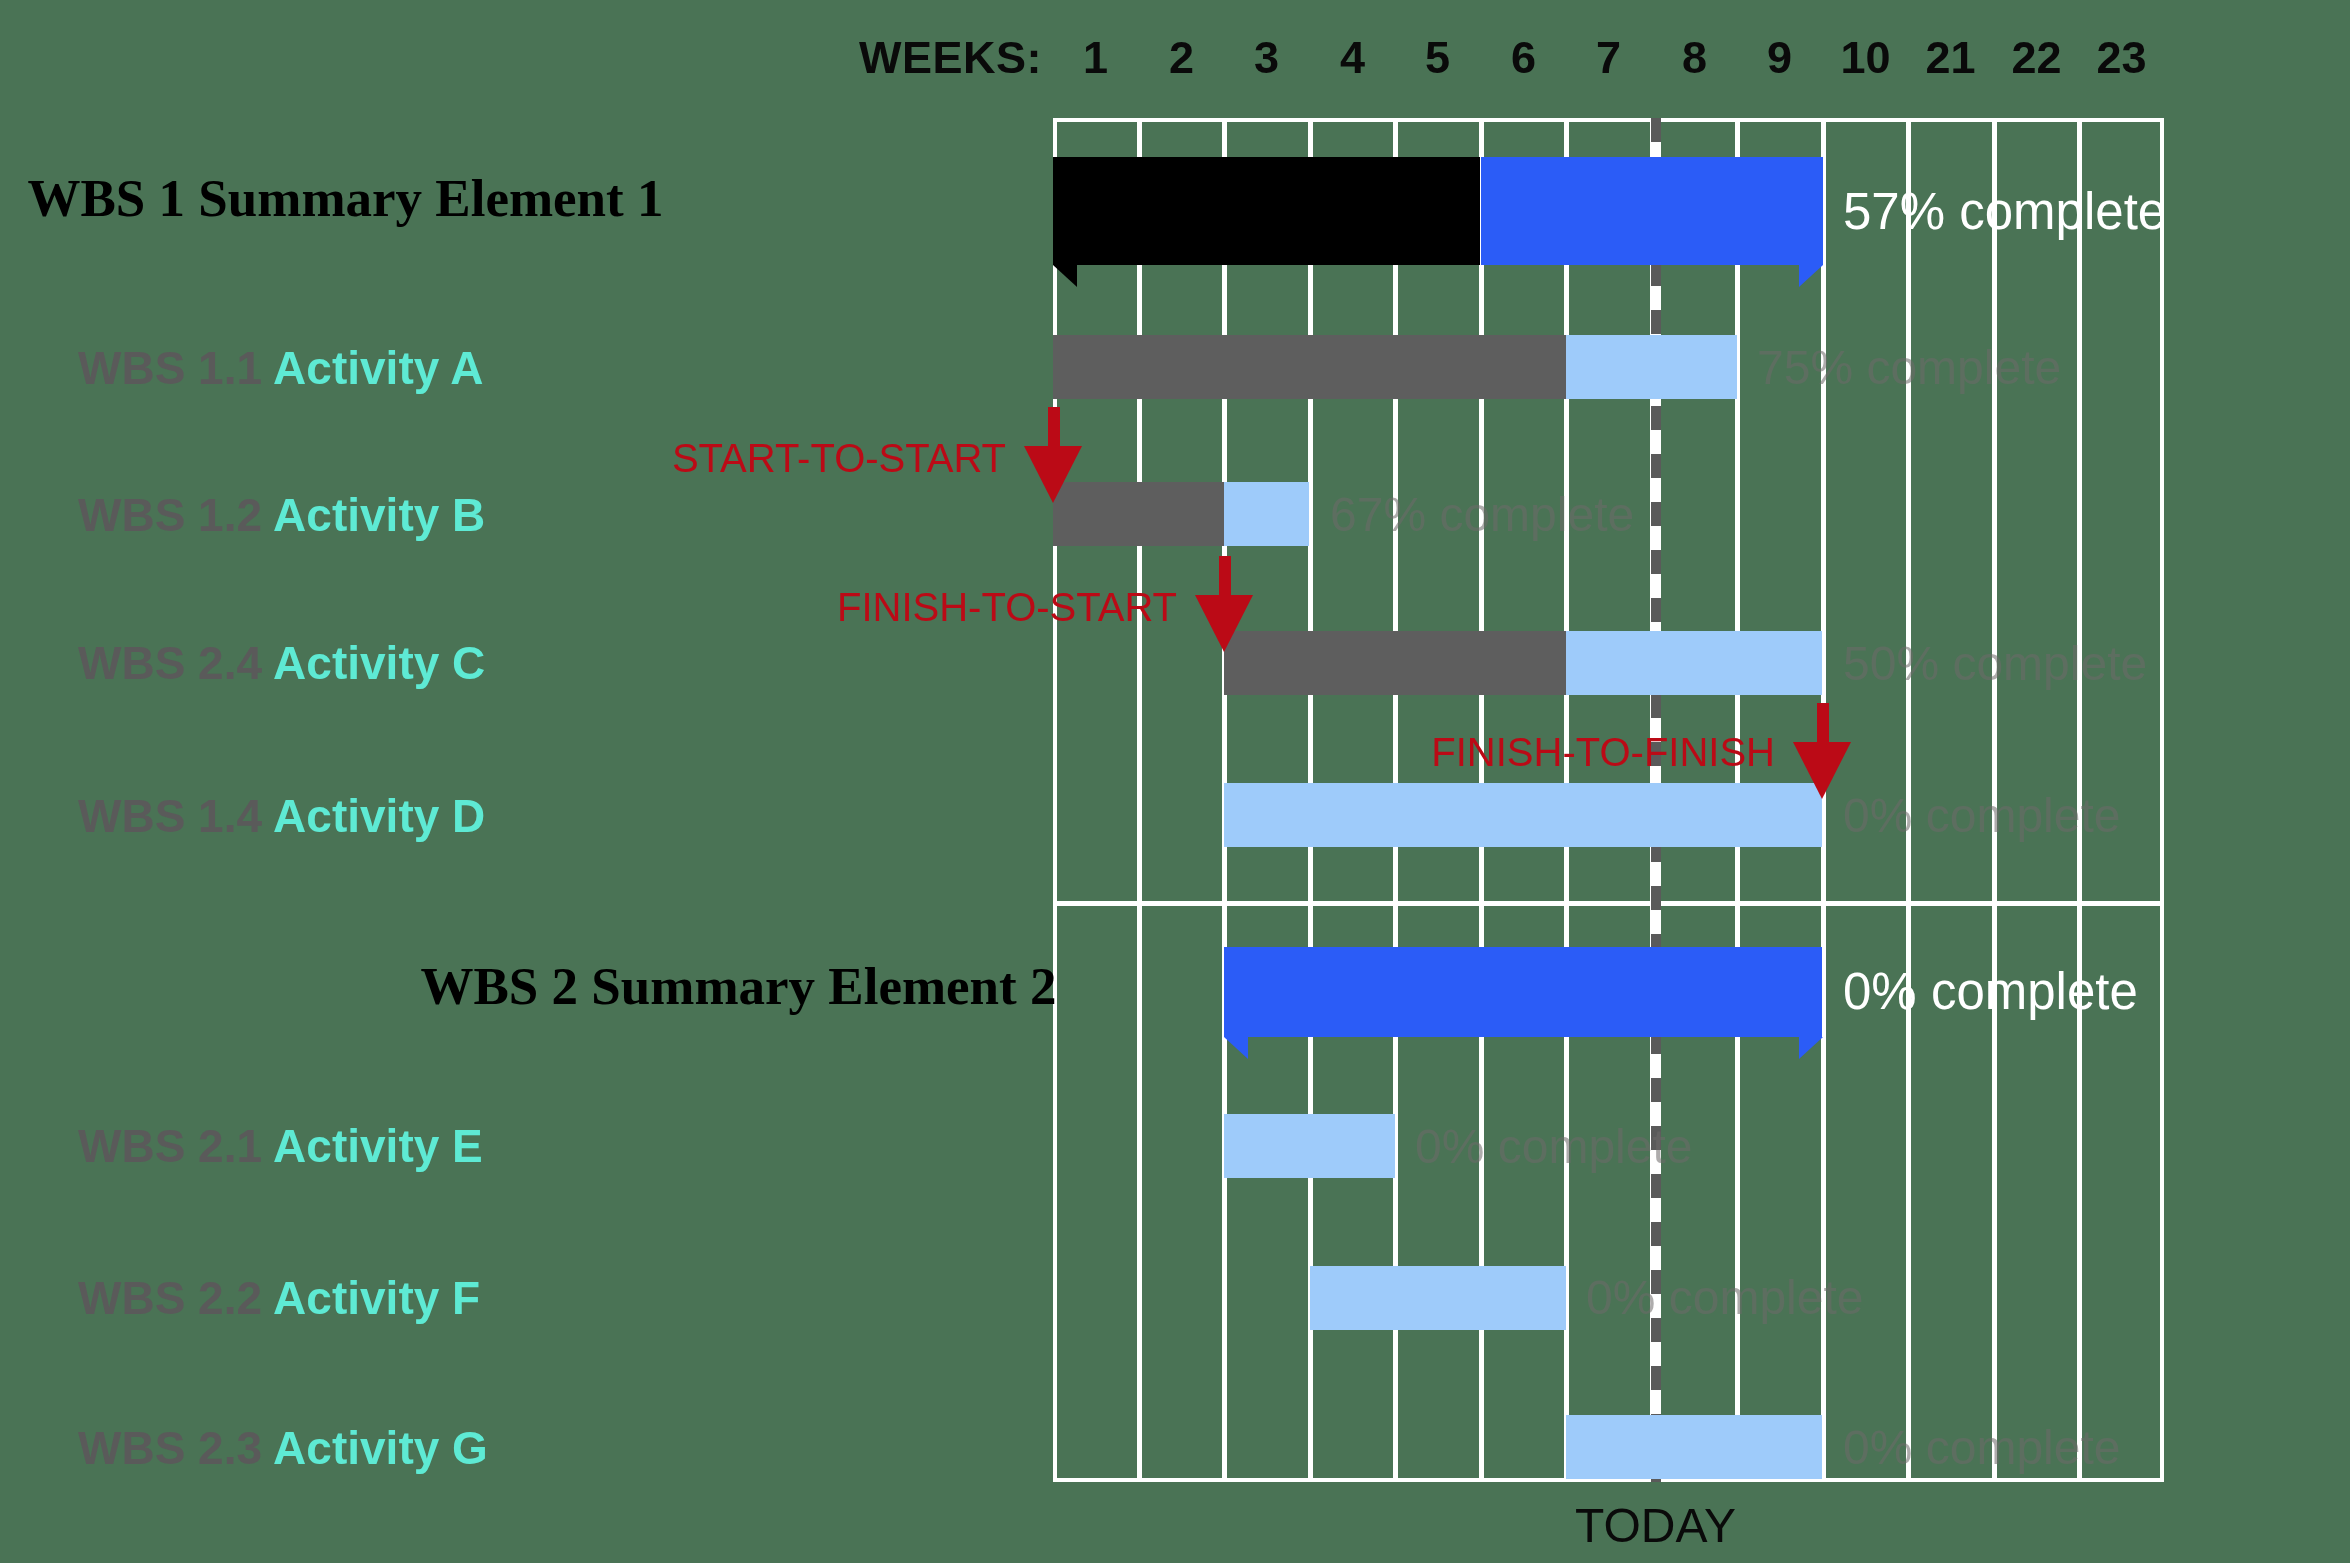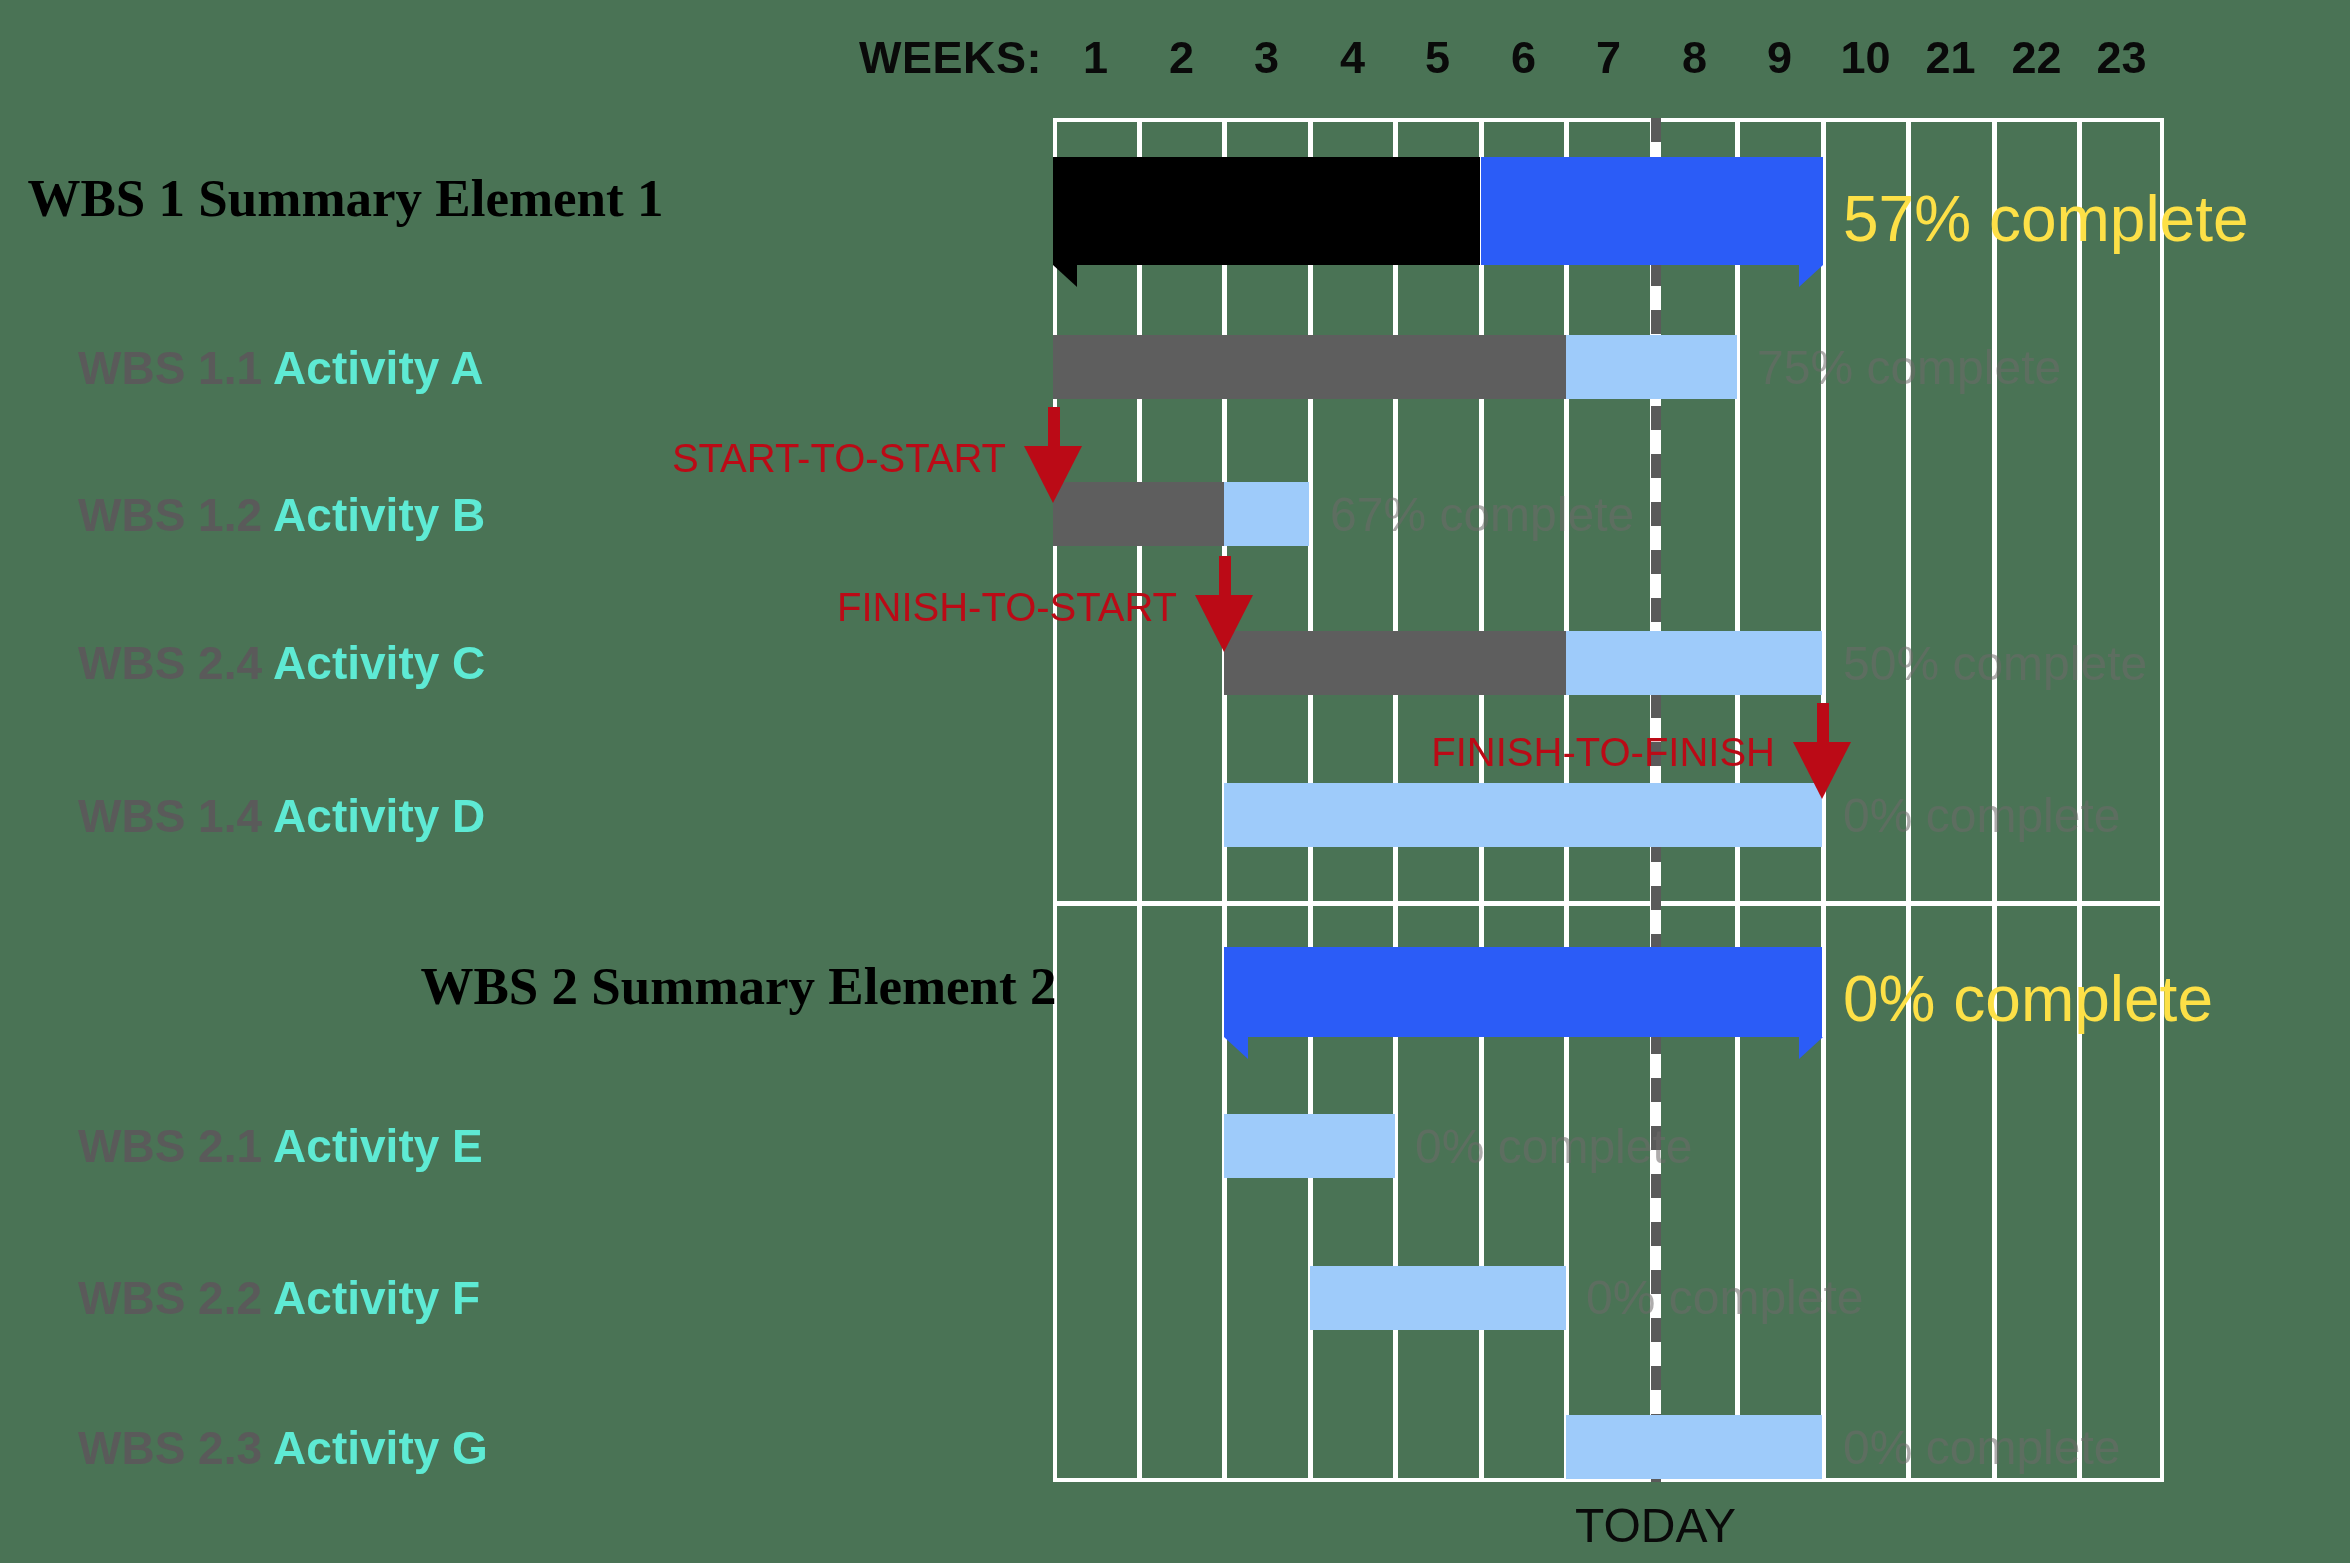--- a/index.html
+++ b/index.html
@@ -71,21 +71,21 @@
     clip-path:polygon(0 0,100% 0,100% 0,0 100%);
     transform:scaleX(-1);
   }
   .taper-r{
     position:absolute;height:22px;width:24px;background:#2b5cf7;
     clip-path:polygon(0 0,100% 0,100% 0,0 100%);
   }
 
   
   .pct{position:absolute;white-space:nowrap;}
-  .pct.strong{font-size:64px;color:#fde047;}
+  .pct.strong{font-size:51px;color:#ffffff;}
   .pct.faint{font-size:48px;color:#6d6a6a;opacity:.55;}
 
   
   .dep-label{
     position:absolute;white-space:nowrap;text-align:right;
     font-size:40px;color:#bb0a16;font-family:"Liberation Sans",sans-serif;
   }
   .dep-arrow{position:absolute;}
   .dep-arrow .shaft{
     position:absolute;left:50%;top:0;width:12px;margin-left:-5.5px;

